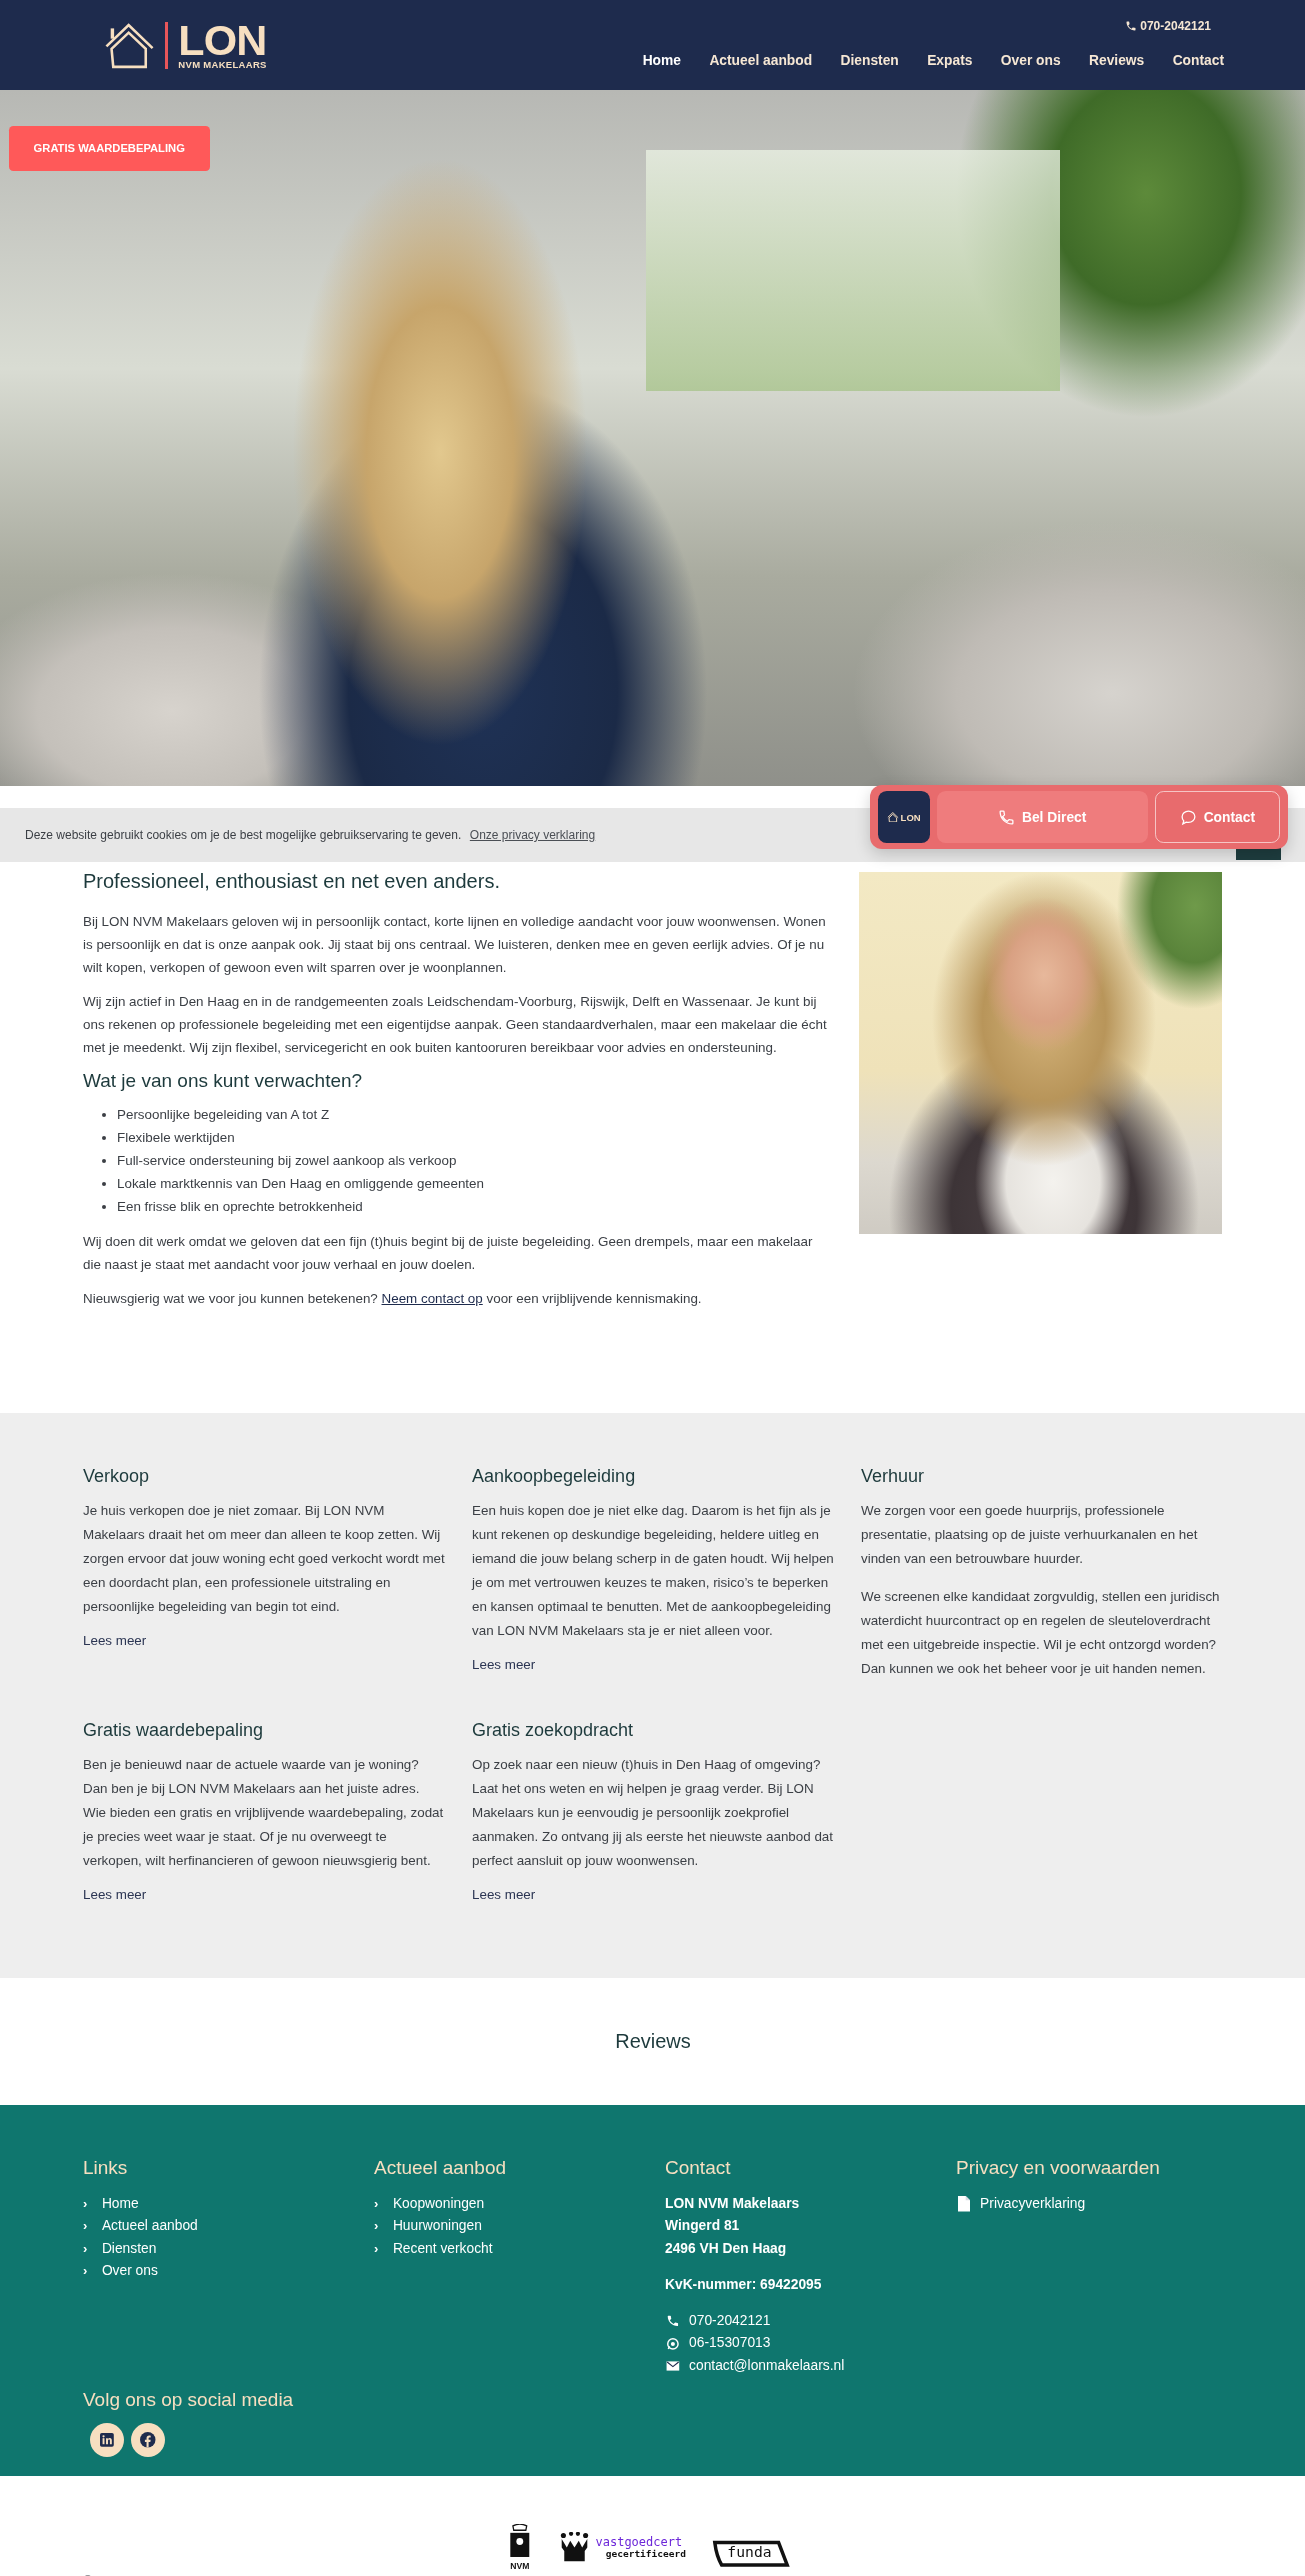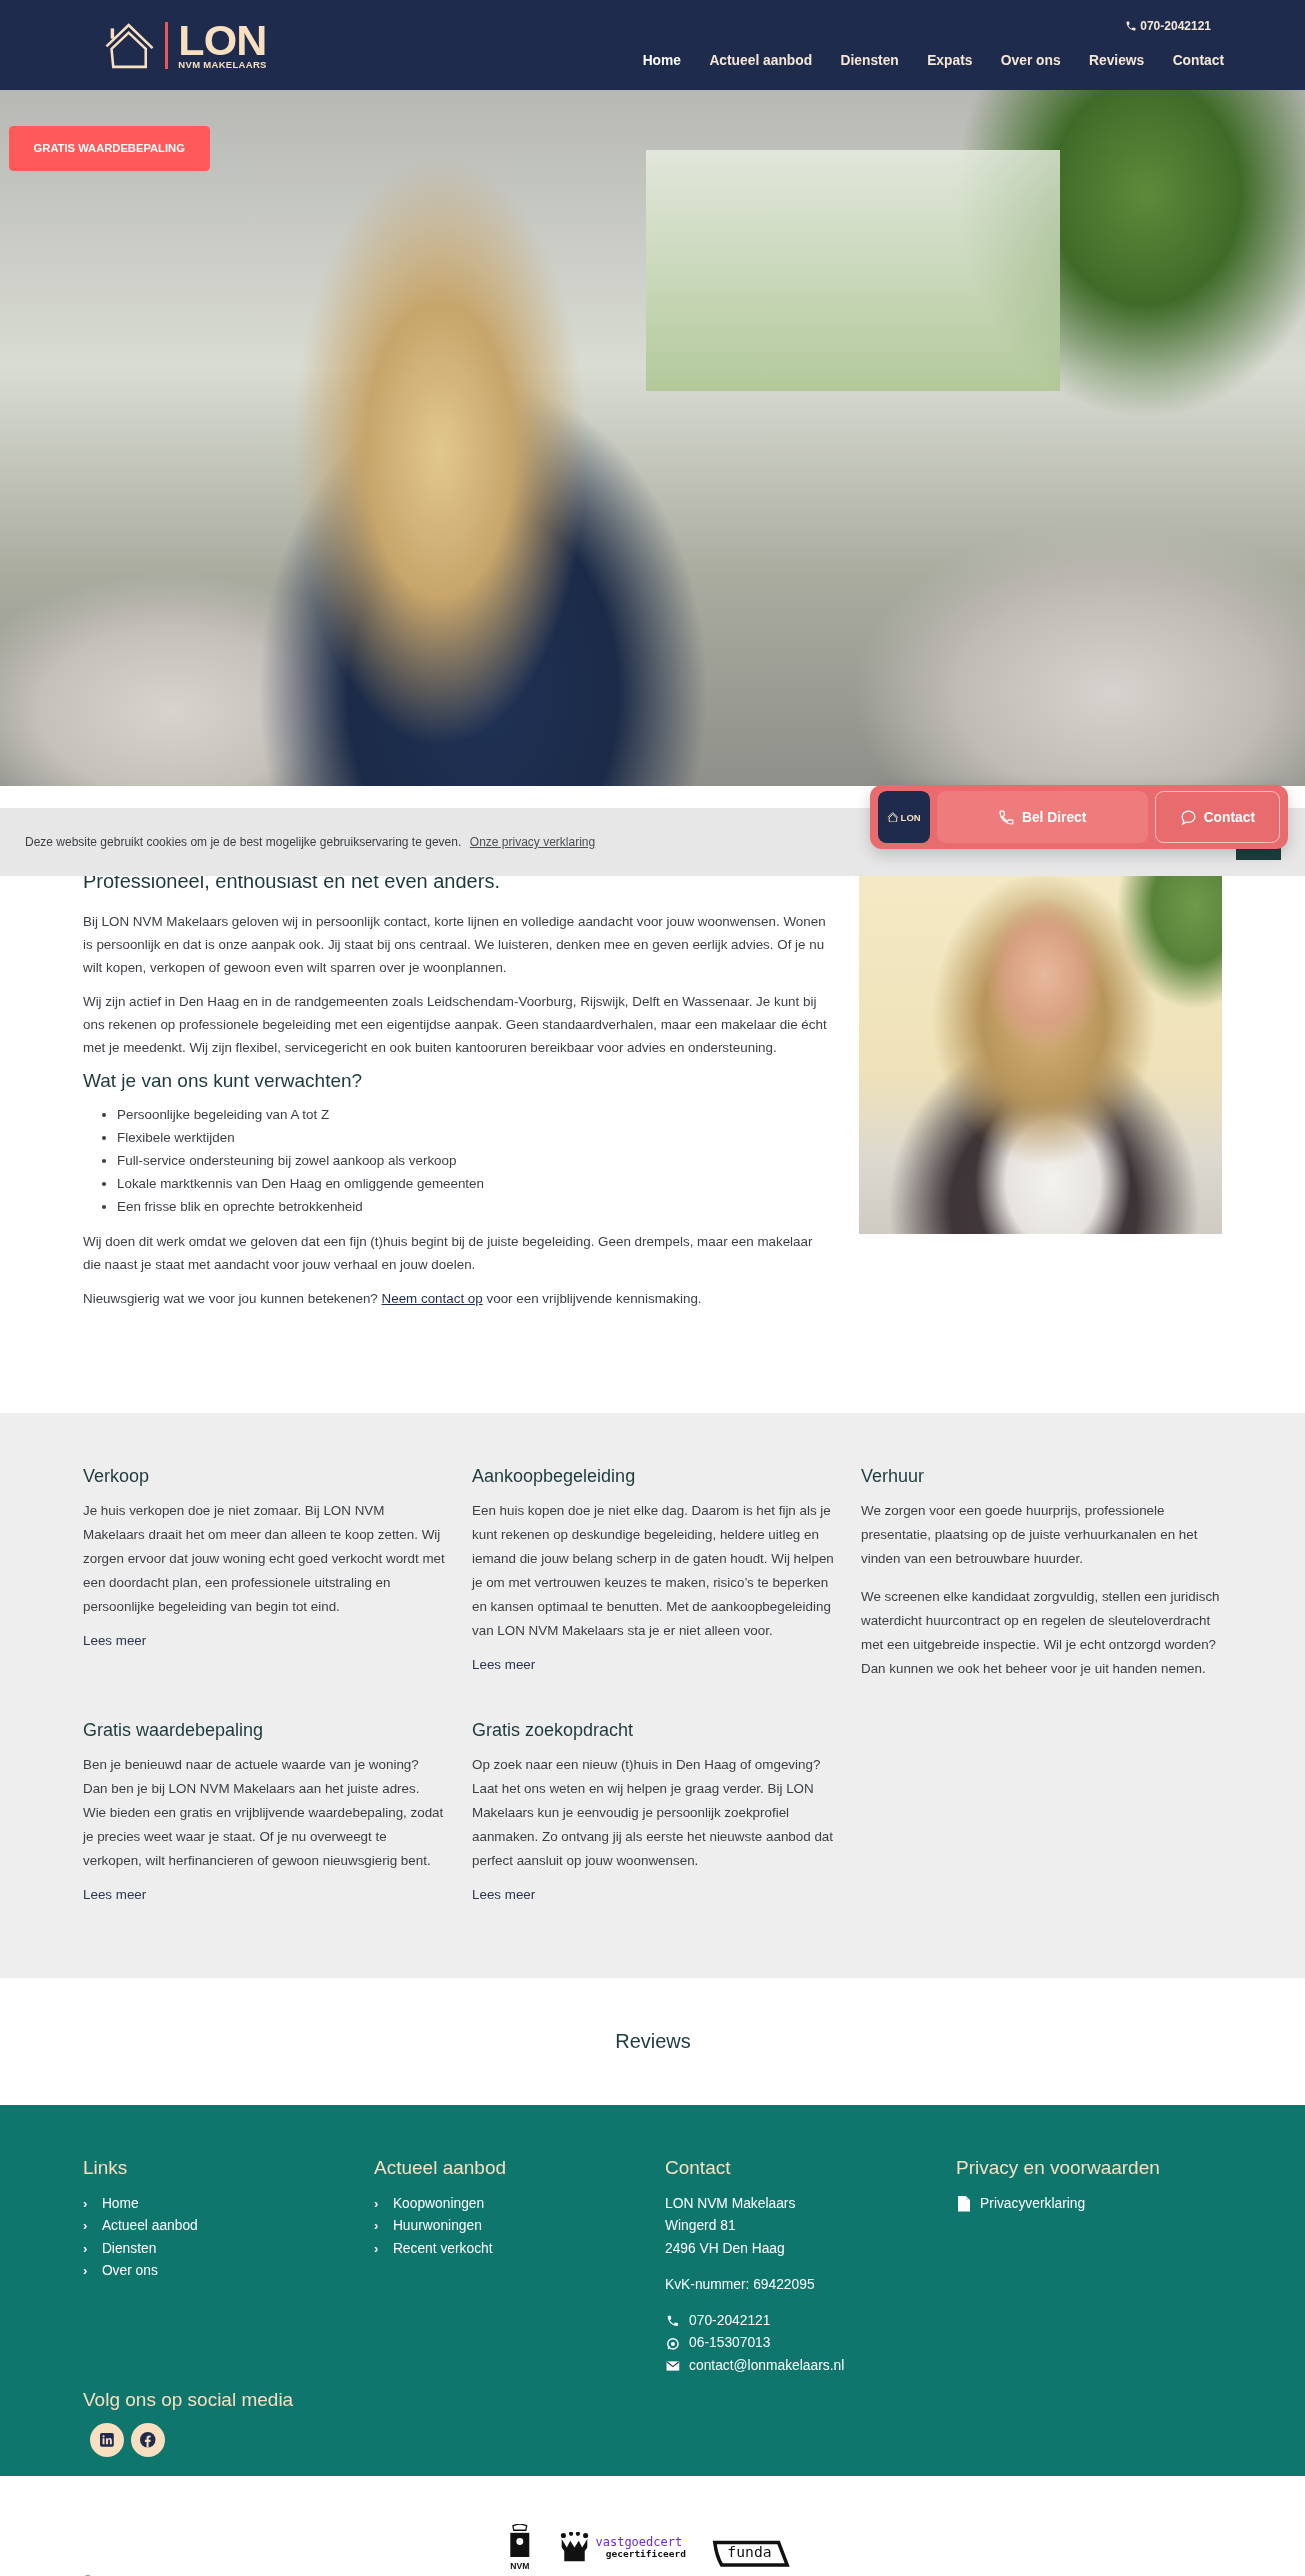--- a/index.html
+++ b/index.html
@@ -26,21 +26,21 @@
       radial-gradient(ellipse 147px 293px at 440px 362px, #e2c88e 0%, #c7a56b 50%, rgba(0,0,0,0) 100%),
       radial-gradient(ellipse 224px 310px at 483px 603px, #1f3256 0%, #1b2a47 60%, rgba(0,0,0,0) 100%),
       radial-gradient(ellipse 224px 138px at 172px 621px, #d7d3cd 0%, #c4c0ba 60%, rgba(0,0,0,0) 100%),
       radial-gradient(ellipse 259px 172px at 1112px 603px, #d6d3ce 0%, #bfbbb5 60%, rgba(0,0,0,0) 100%),
       linear-gradient(180deg, #b7b8b4 0%, #d9dcd3 40%, #a9ab9f 70%, #8f908a 100%);
   }
   .hero .window { position: absolute; left: 646px; top: 60px; width: 414px; height: 241px; background: linear-gradient(180deg, #e9f0e2, #a9c48d); opacity: 0.8; }
   .hero .cta { position: absolute; left: 8.6px; top: 36px; background: #ff5959; color: #fff; font-size: 11.2px; font-weight: bold; padding: 16.4px 25px; border-radius: 4.3px; border: none; }
 
   
-  .cookie { position: absolute; left: 0; top: 808px; width: 1306px; height: 68px; background: #e7e7e7; display: flex; align-items: center; padding-left: 25px; font-size: 12px; color: #3b3f45; z-index: 5; }
+  .cookie { position: absolute; left: 0; top: 808px; width: 1306px; height: 54px; background: #e7e7e7; display: flex; align-items: center; padding-left: 25px; font-size: 12px; color: #3b3f45; z-index: 5; }
   .cookie a { color: #4b4f55; margin-left: 8.6px; text-decoration: underline; }
   .cookie .dark-btn { position: absolute; right: 25px; top: 40px; width: 45px; height: 12px; background: #1e3d3f; }
 
   
   .actionbar { position: absolute; left: 870px; top: 785px; width: 418px; height: 64px; background: #e86b6d; border-radius: 12px; z-index: 6; display: flex; align-items: center; padding: 0 7.8px; gap: 6.9px; box-shadow: 0 5.2px 15.5px rgba(0,0,0,0.18); }
   .ab-logo { width: 52px; height: 52px; background: #1e2b4d; border-radius: 8.6px; display: flex; align-items: center; justify-content: center; color: #f7dfc0; font-size: 9.5px; font-weight: bold; gap: 1.7px; }
   .ab-call { flex: 0 0 211px; height: 52px; background: #ef7c7d; border-radius: 8.6px; color: #fff; display: flex; align-items: center; justify-content: center; gap: 6.9px; font-size: 13.8px; font-weight: bold; }
   .ab-contact { flex: 1; height: 52px; border: 0.9px solid rgba(255,255,255,0.6); border-radius: 8.6px; color: #fff; display: flex; align-items: center; justify-content: center; gap: 6.9px; font-size: 13.8px; font-weight: bold; }
 
   
@@ -73,21 +73,21 @@
   
   .reviews { height: 127px; display: flex; align-items: center; justify-content: center; }
   .reviews h2 { font-size: 20px; font-weight: normal; color: #1d3a3c; }
 
   
   .footer { background: #0f766e; height: 371px; position: relative; color: #fff; }
   .fcol { position: absolute; top: 52px; }
   .fcol h5 { font-size: 19px; font-weight: normal; color: #f7dfc0; margin-bottom: 13.8px; }
   .fcol .li { display: flex; align-items: center; gap: 8.6px; font-size: 13.8px; line-height: 22.4px; color: #fff; }
   .fcol .chev { color: #fff; font-weight: bold; font-size: 13px; width: 10.3px; }
-  .fcol .plain { font-size: 13.8px; line-height: 22.4px; }
+  .fcol .plain { font-size: 13.8px; line-height: 22.4px; font-weight: bold; }
   .fcol .gap { height: 13.8px; }
   .fcol .ico { width: 15.5px; display: inline-flex; justify-content: center; }
   .social h5 { font-size: 19px; font-weight: normal; color: #f7dfc0; }
   .social { position: absolute; left: 83px; top: 284px; }
   .social .btns { display: flex; gap: 6.9px; margin: 12px 0 0 6.9px; }
   .social .btn { width: 34px; height: 34px; border-radius: 50%; background: #f7dfc0; display: flex; align-items: center; justify-content: center; }
 
   
   .bottom { height: 122px; position: relative; background: #fff; }
   .badges { position: absolute; left: 506px; top: 48px; display: flex; align-items: center; gap: 26px; }

